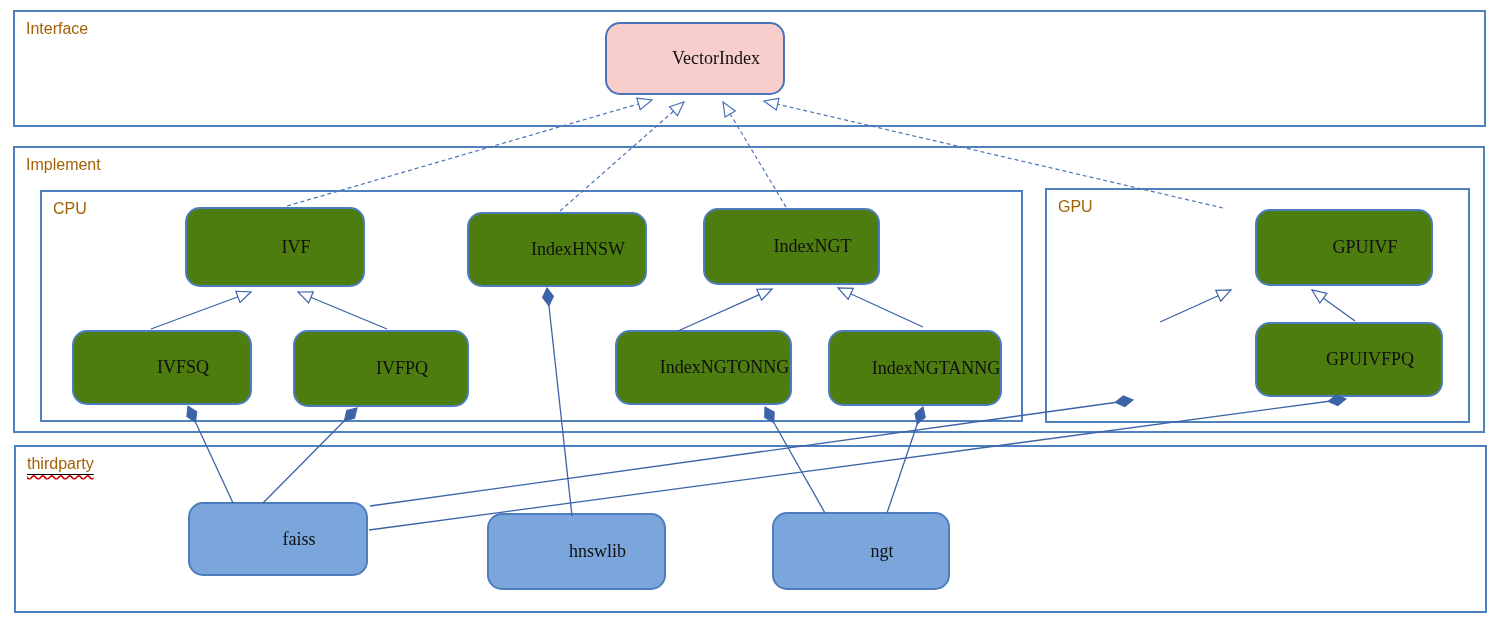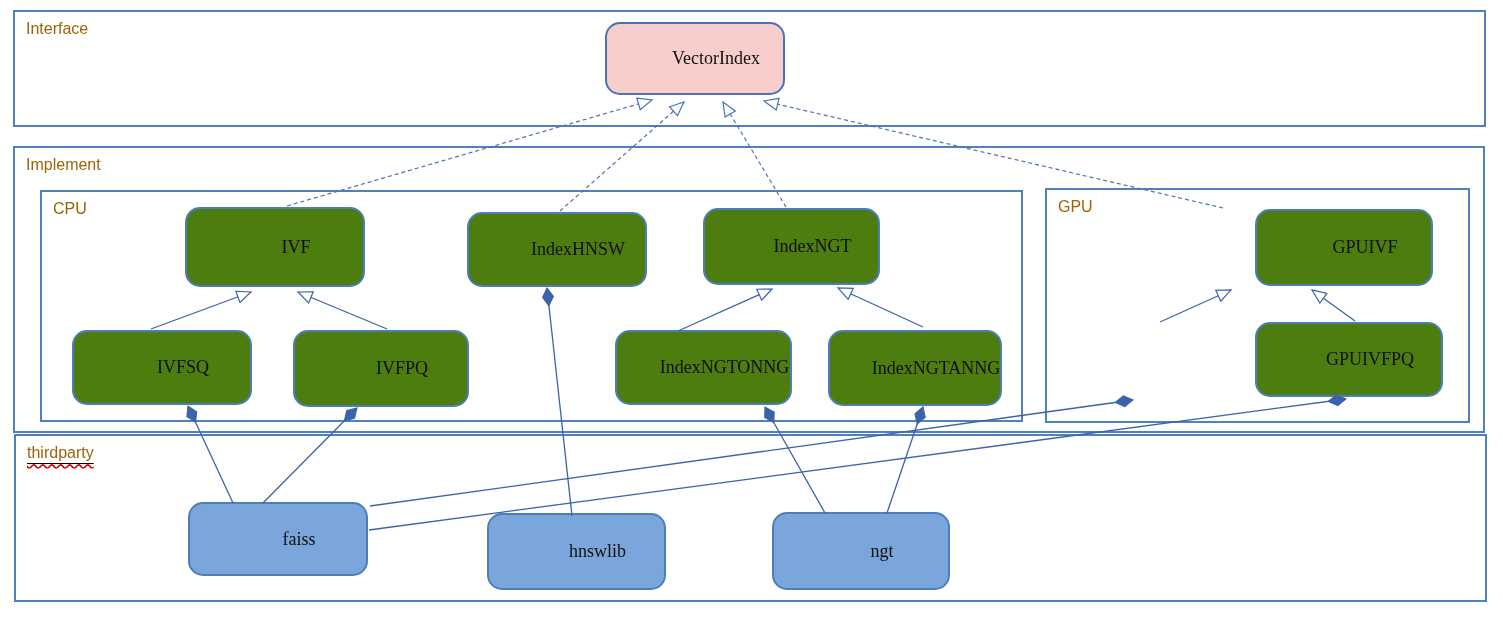--- a/index.html
+++ b/index.html
@@ -64,21 +64,21 @@
   </div>
 
   <div class="container" style="left:40px;top:190px;width:983px;height:232px;">
     <div class="container-label">CPU</div>
   </div>
 
   <div class="container" style="left:1045px;top:188px;width:425px;height:235px;">
     <div class="container-label">GPU</div>
   </div>
 
-  <div class="container" style="left:14px;top:434px;width:1473px;height:168px;">
+  <div class="container" style="left:14px;top:445px;width:1473px;height:168px;">
     <div class="container-label">
       <span class="squiggle"><span class="solidline">thirdparty</span></span>
     </div>
   </div>
 
   <div class="node pink" style="left:605px;top:22px;width:180px;height:73px;">
     <span>VectorIndex</span>
   </div>
 
   <div class="node green" style="left:185px;top:207px;width:180px;height:80px;">

